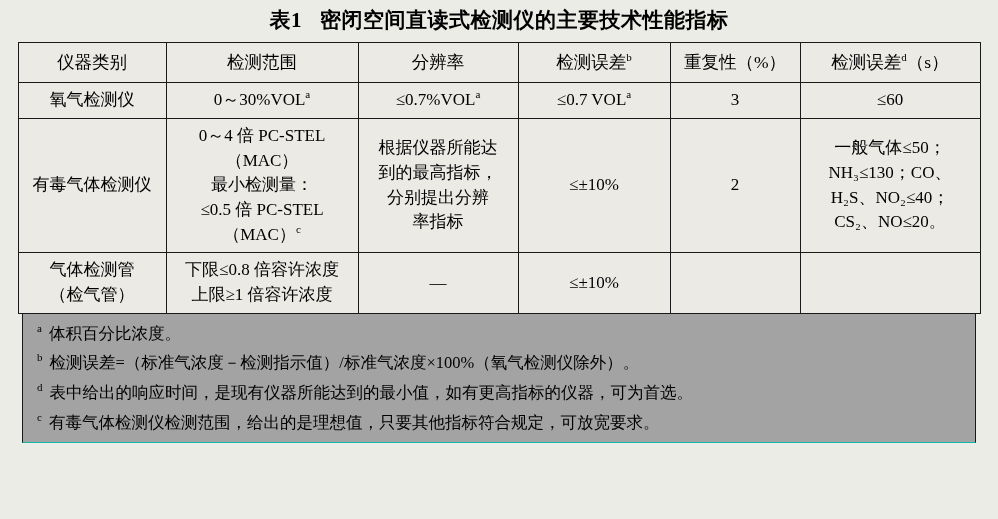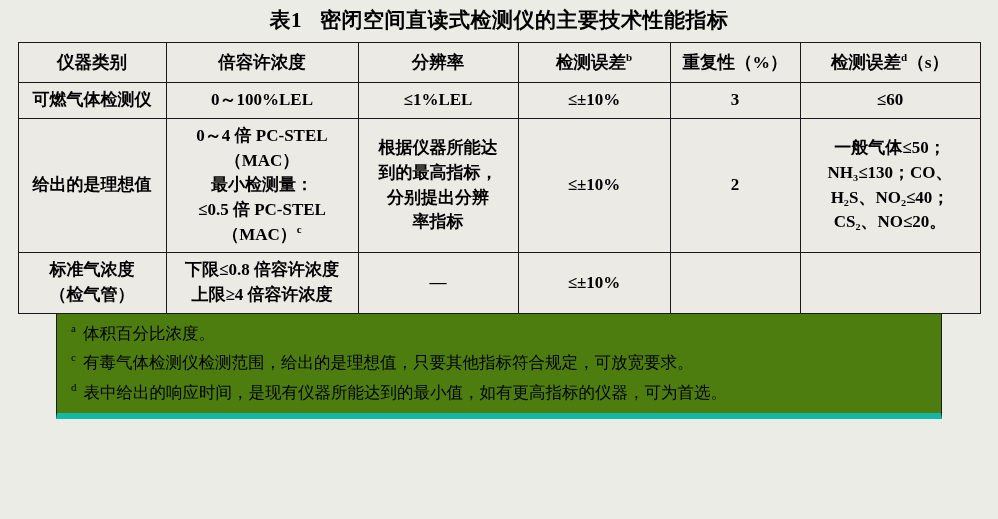--- a/index.html
+++ b/index.html
@@ -36,21 +36,21 @@
     border-collapse: collapse;
     width: 962px;
     margin: 0 auto;
     table-layout: fixed;
     background: #eceae5;
   }
   table.main td, table.main th {
     border: 1px solid #1a1a1a;
     padding: 5px 6px;
     font-size: 17px;
-    font-weight: bold;
+    font-weight: normal;
     vertical-align: middle;
     text-align: center;
     line-height: 1.45;
   }
   table.main thead td {
     padding: 7px 4px;
     font-size: 17.5px;
   }
   .col1 { width: 148px; }
   .col2 { width: 192px; }
@@ -65,26 +65,26 @@
   }
   .cell-multiline div, .cell-left div {
     white-space: nowrap;
   }
   sup {
     font-size: 11px;
     vertical-align: super;
     line-height: 0;
   }
   .notes {
-    width: 886px;
+    width: 954px;
     margin: 0 auto;
     border-left: 1px solid #1a1a1a;
     border-right: 1px solid #1a1a1a;
-    border-bottom: 6px solid #14b8a6;
-    background: #4d7c0f;
+    border-bottom: 1px solid #14b8a6;
+    background: #a3a3a3;
     padding: 4px 0 6px 0;
     box-sizing: border-box;
   }
   .note {
     font-size: 16.5px;
     line-height: 1.65;
     padding: 1px 10px 1px 14px;
     white-space: nowrap;
   }
   .note .mark {
@@ -110,41 +110,41 @@
       <col class="col1">
         <col class="col2">
         <col class="col3">
         <col class="col4">
         <col class="col5">
         <col class="col6">
     </colgroup>
     <thead>
       <tr>
         <td>仪器类别</td>
-        <td>倍容许浓度</td>
+        <td>检测范围</td>
         <td>分辨率</td>
         <td><span>检测误差</span><sup>b</sup></td>
         <td>重复性（%）</td>
         <td><span>检测误差</span><sup>d</sup><span>（s）</span></td>
       </tr>
     </thead>
     <tbody>
 
-
       <tr>
-        <td>可燃气体检测仪</td>
-        <td>0～100%LEL</td>
-        <td>≤1%LEL</td>
-        <td>≤±10%</td>
+        <td>氧气检测仪</td>
+        <td><span>0～30%VOL</span><sup>a</sup></td>
+        <td><span>≤0.7%VOL</span><sup>a</sup></td>
+        <td><span>≤0.7 VOL</span><sup>a</sup></td>
         <td>3</td>
         <td>≤60</td>
       </tr>
 
+
       <tr>
-        <td>给出的是理想值</td>
+        <td>有毒气体检测仪</td>
         <td class="cell-multiline">
           <div>0～4 倍 PC-STEL</div>
           <div>（MAC）</div>
           <div>最小检测量：</div>
           <div>≤0.5 倍 PC-STEL</div>
           <div><span>（MAC）</span><sup>c</sup></div>
         </td>
         <td class="cell-multiline">
           <div>根据仪器所能达</div>
           <div>到的最高指标，</div>
@@ -156,35 +156,36 @@
         <td class="cell-multiline">
           <div>一般气体≤50；</div>
           <div>NH₃≤130；CO、</div>
           <div>H₂S、NO₂≤40；</div>
           <div>CS₂、NO≤20。</div>
         </td>
       </tr>
 
       <tr>
         <td>
-          <div>标准气浓度</div>
+          <div>气体检测管</div>
           <div>（检气管）</div>
         </td>
         <td class="cell-multiline">
           <div>下限≤0.8 倍容许浓度</div>
-          <div>上限≥4 倍容许浓度</div>
+          <div>上限≥1 倍容许浓度</div>
         </td>
         <td>—</td>
         <td>≤±10%</td>
         <td></td>
         <td></td>
       </tr>
 
     </tbody>
   </table>
 
   <div class="notes">
     <div class="note"><span class="mark">a</span><span class="txt">体积百分比浓度。</span></div>
+    <div class="note"><span class="mark">b</span><span class="txt">检测误差=（标准气浓度－检测指示值）/标准气浓度×100%（氧气检测仪除外）。</span></div>
+    <div class="note"><span class="mark">d</span><span class="txt">表中给出的响应时间，是现有仪器所能达到的最小值，如有更高指标的仪器，可为首选。</span></div>
     <div class="note"><span class="mark">c</span><span class="txt">有毒气体检测仪检测范围，给出的是理想值，只要其他指标符合规定，可放宽要求。</span></div>
-    <div class="note"><span class="mark">d</span><span class="txt">表中给出的响应时间，是现有仪器所能达到的最小值，如有更高指标的仪器，可为首选。</span></div>
   </div>
 
 </div>
 
 </body></html>

